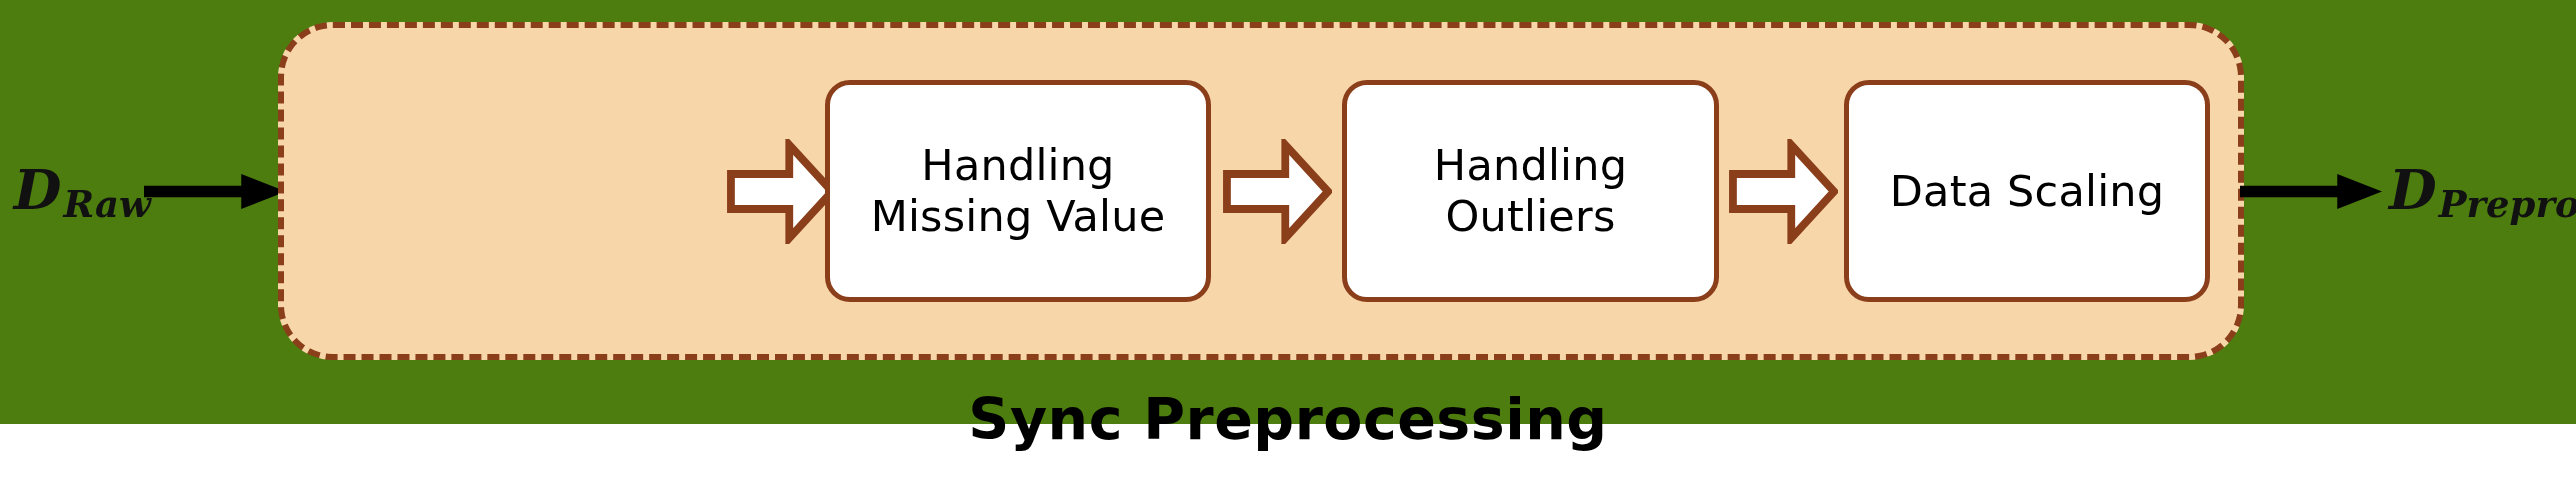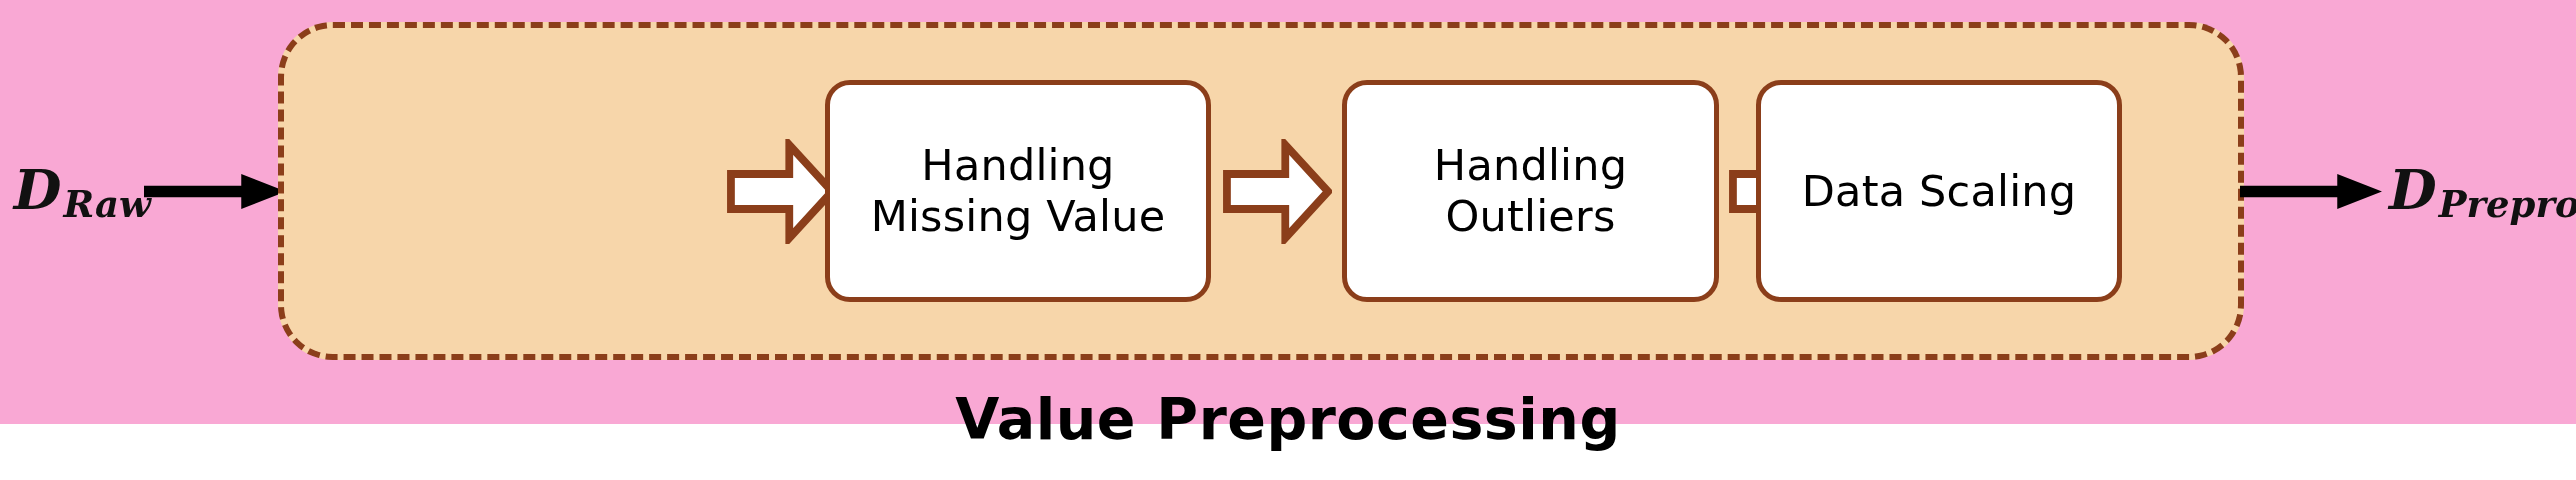--- a/index.html
+++ b/index.html
@@ -1,19 +1,19 @@
 <!DOCTYPE html>
 <html><head>
 <meta charset="utf-8">
 <style>
   html,body{margin:0;padding:0;background:#ffffff;}
   body{width:2576px;height:480px;position:relative;overflow:hidden;
        font-family:"DejaVu Sans","Liberation Sans",sans-serif;}
 
-  #stage{position:absolute;left:0;top:0;width:2576px;height:424px;background:#f9a8d4;}
+  #stage{position:absolute;left:0;top:0;width:2576px;height:424px;background:#4d7c0f;}
 
   
   .group-box{
     position:absolute;left:278px;top:21.5px;width:1966px;height:338px;
     box-sizing:border-box;
     background:#F7D6AA;
     border:6.8px dashed #8B3E1A;
     border-radius:55px;
   }
 
@@ -31,21 +31,21 @@
     line-height:1.18;
     font-weight:400;
     letter-spacing:0.2px;
     padding:0 9.8px;
   }
   .proc-box .lbl{display:block;white-space:pre-line;}
 
   #proc-1{left:312px;width:405px;}
   #proc-2{left:825px;width:386px;}
   #proc-3{left:1342px;width:377px;}
-  #proc-4{left:1756px;width:366px;}
+  #proc-4{left:1844px;width:366px;}
 
   
   .block-arrow{
     position:absolute;top:139px;width:109px;height:105px;
   }
   .block-arrow svg{display:block;width:109px;height:105px;}
   #arrow-1{left:727px;}
   #arrow-2{left:1223px;}
   #arrow-3{left:1729px;}
 
@@ -134,16 +134,16 @@
   <div class="line-arrow" id="out-arrow">
     <svg viewBox="0 0 146 40" width="142" height="39" aria-hidden="true">
       <path d="M0 14 L100 14 L100 2 L146 20 L100 38 L100 26 L0 26 Z" fill="#000000"></path>
     </svg>
   </div>
 
   <div class="math-label" id="label-preproc">
     <span class="base">D</span><span class="sub">Preproc</span>
   </div>
 
-  <div id="caption">Value Preprocessing</div>
+  <div id="caption">Sync Preprocessing</div>
 
 </div>
 
 
 </body></html>

